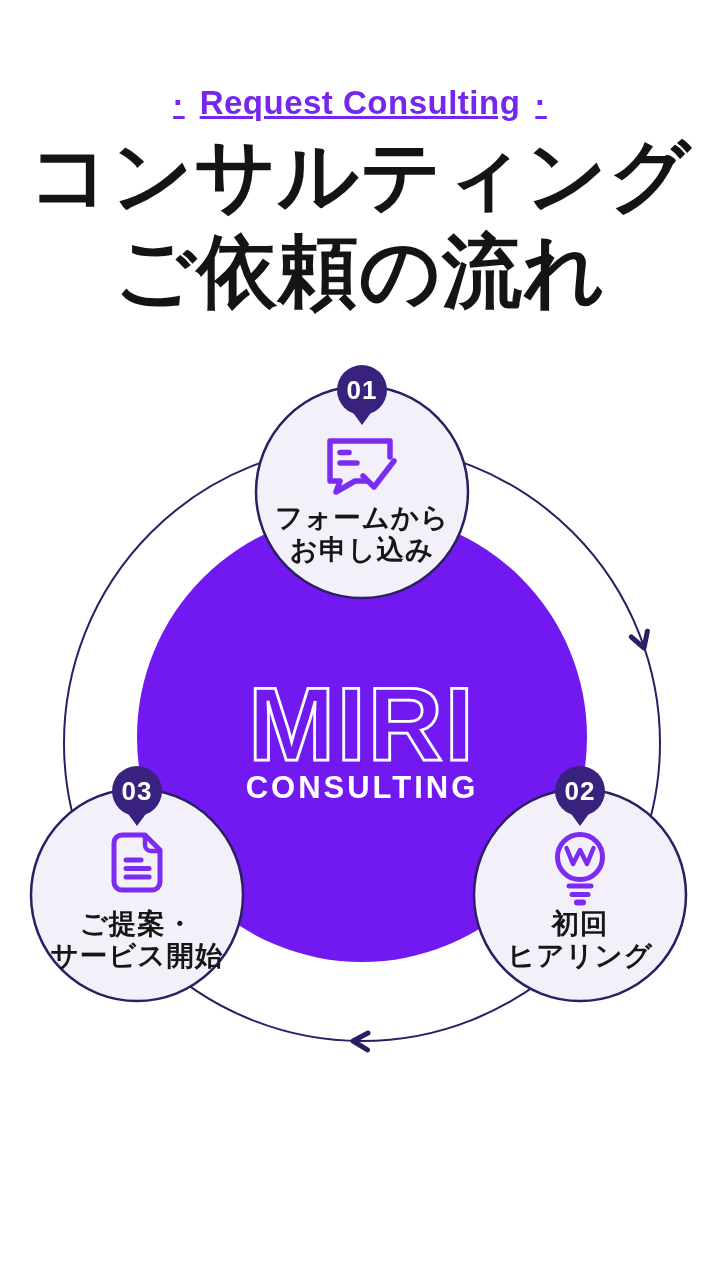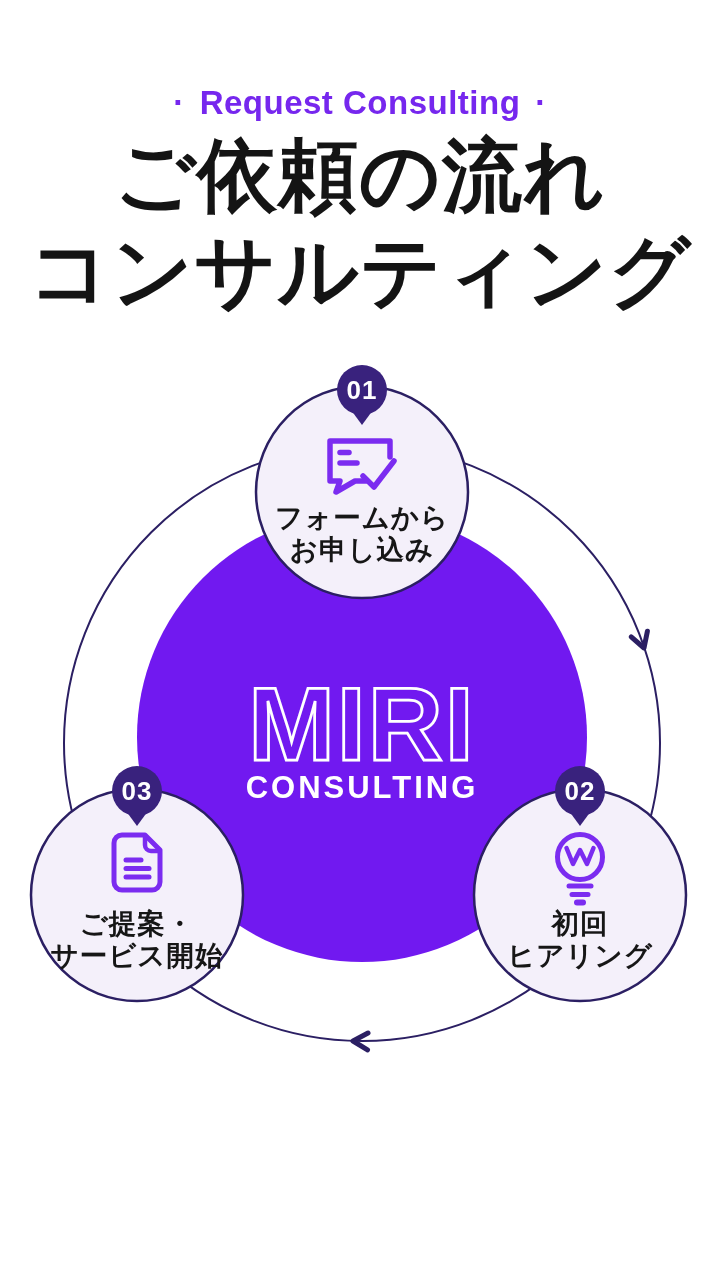--- a/index.html
+++ b/index.html
@@ -9,20 +9,21 @@
     overflow: hidden;
     font-family: "Liberation Sans", "DejaVu Sans", sans-serif;
   }
   .page { position: relative; width: 720px; height: 1280px; background: #ffffff; }
 
   .eyebrow {
     position: absolute; top: 84px; left: 0; width: 720px;
     text-align: center;
     font-size: 33px; font-weight: 700; color: #7627ee;
     letter-spacing: 0.5px;
+    text-decoration: underline;
   }
   .eyebrow .dot { margin: 0 15px; }
 
   .title {
     position: absolute; top: 128px; left: 0; width: 720px;
     text-align: center;
     font-size: 80px; line-height: 96px; font-weight: 900;
     color: #141414; letter-spacing: 1px;
   }
 
@@ -50,22 +51,22 @@
 </head>
 <body>
 
 <div class="page">
 
   <div class="eyebrow">
     <span class="dot">·</span><span>Request Consulting</span><span class="dot">·</span>
   </div>
 
   <h1 class="title" style="margin:0">
+    <div>コンサルティング</div>
     <div>ご依頼の流れ</div>
-    <div>コンサルティング</div>
   </h1>
 
   <svg class="diagram" width="720" height="730" viewBox="0 350 720 730">
 
     <circle cx="362" cy="743" r="298" fill="none" stroke="#2b1f63" stroke-width="2"></circle>
     <polyline points="647.4,631.3 644,648 631.2,636.8" fill="none" stroke="#2b1f63" stroke-width="5" stroke-linecap="round" stroke-linejoin="round"></polyline>
     <polyline points="367.5,1049.9 353,1041 368,1033" fill="none" stroke="#2b1f63" stroke-width="5" stroke-linecap="round" stroke-linejoin="round"></polyline>
 
     <circle cx="362" cy="737" r="225" fill="#7119f0"></circle>
     <text class="brand-name" x="362" y="760" text-anchor="middle">MIRI</text>

